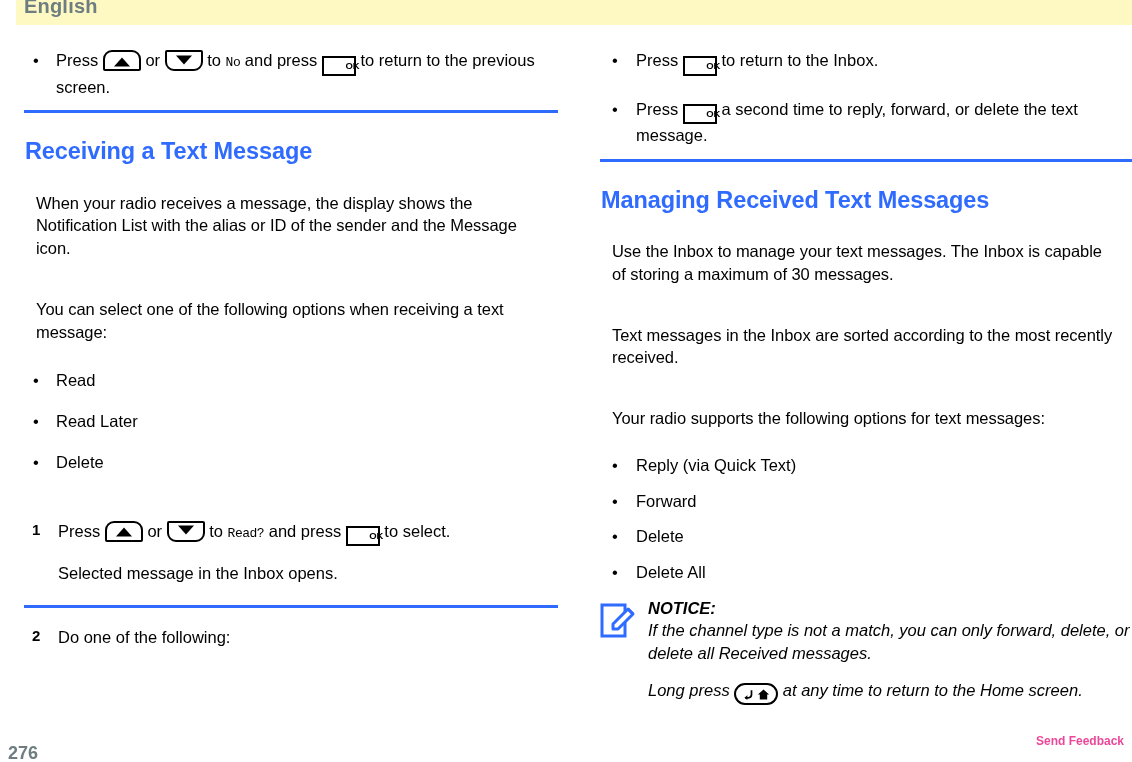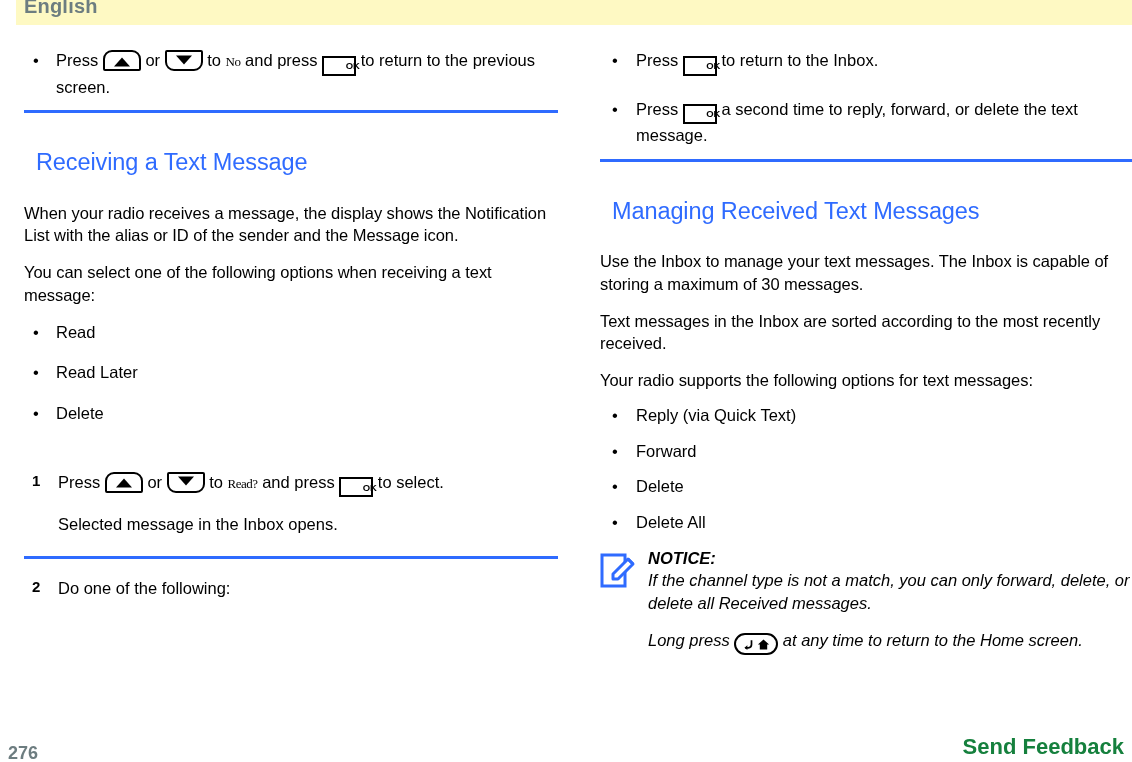--- a/index.html
+++ b/index.html
@@ -48,30 +48,30 @@
     top: 0;
     width: 534px;
   }
   .col-left  { left: 24px; }
   .col-right { left: 600px; width: 532px; }
 
   
   h2.section-heading {
     color: #2f6bff;
     font-size: 23.5px;
-    font-weight: normal;
-    margin: 12px;
+    font-weight: bold;
+    margin: 1px;
     padding: 0;
     line-height: 1.12;
     letter-spacing: -0.1px;
   }
   p.body-text {
     font-size: 16.5px;
     line-height: 1.38;
-    margin: 0;
+    margin: 12px;
     padding: 0;
     letter-spacing: -0.05px;
   }
 
   
   ul.bullets {
     list-style: none;
     margin: 0;
     padding: 0;
   }
@@ -192,21 +192,21 @@
     background: #fff;
     display: inline-flex;
     align-items: center;
     justify-content: center;
     gap: 2px;
     vertical-align: -5px;
   }
 
   
   .lcd {
-    font-family: Liberation Serif, serif;
+    font-family: Liberation Mono, monospace;
     font-size: 13px;
     letter-spacing: -0.5px;
     text-align: right;
   }
 
   
   .notice {
     position: relative;
     padding-left: 48px;
     font-style: italic;
@@ -243,23 +243,23 @@
     left: 8px;
     top: 18px;
     font-size: 18px;
     font-weight: bold;
     color: #6d7d80;
   }
   .footer .feedback {
     position: absolute;
     right: 8px;
     top: 9px;
-    font-size: 22px;
-    font-weight: bold;
-    color: #15803d;
+    font-size: 12px;
+    font-weight: bold;
+    color: #ec4899;
     text-decoration: none;
     cursor: pointer;
   }
   .sp-12 { height: 12px; }
   .sp-14 { height: 14px; }
   .sp-16 { height: 16px; }
   .sp-18 { height: 18px; }
   .sp-20 { height: 20px; }
   .sp-24 { height: 24px; }
   .sp-26 { height: 26px; }

